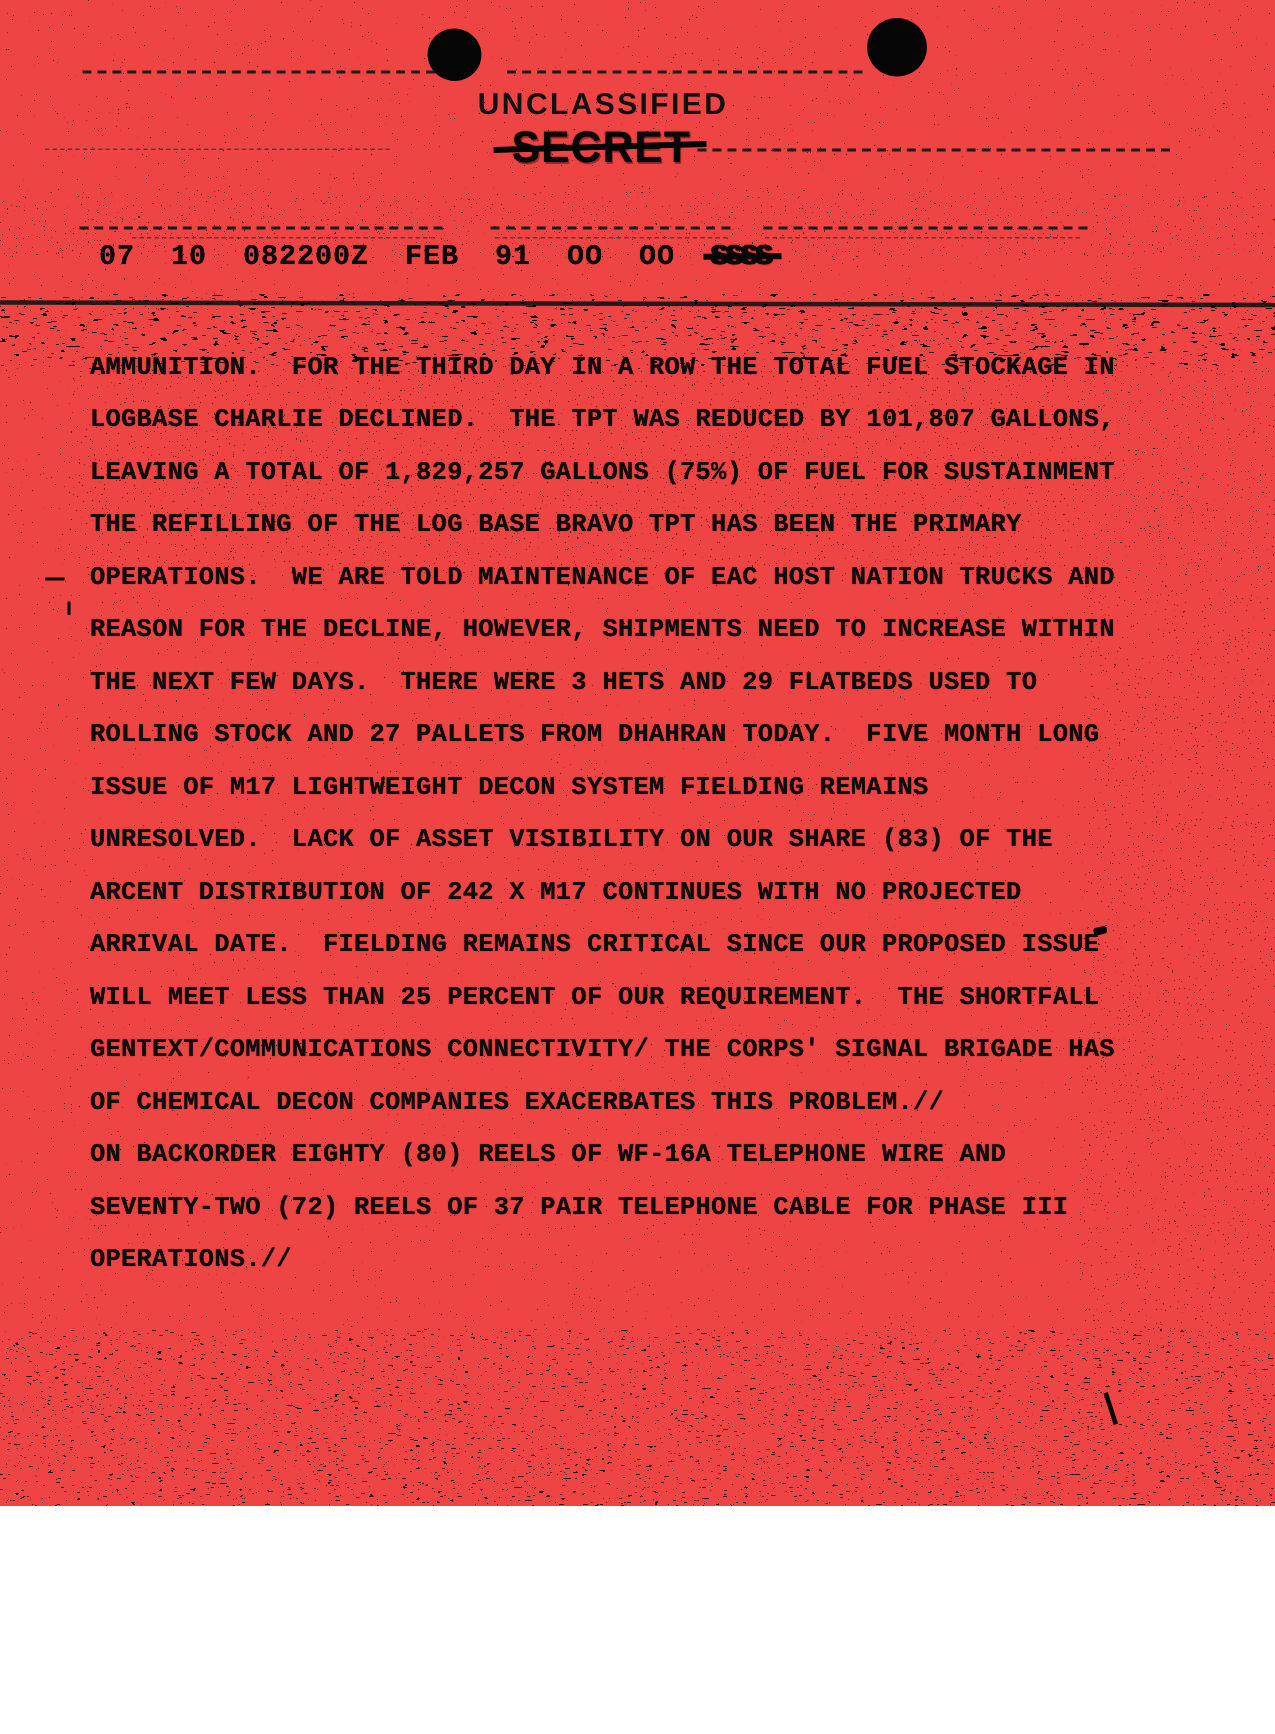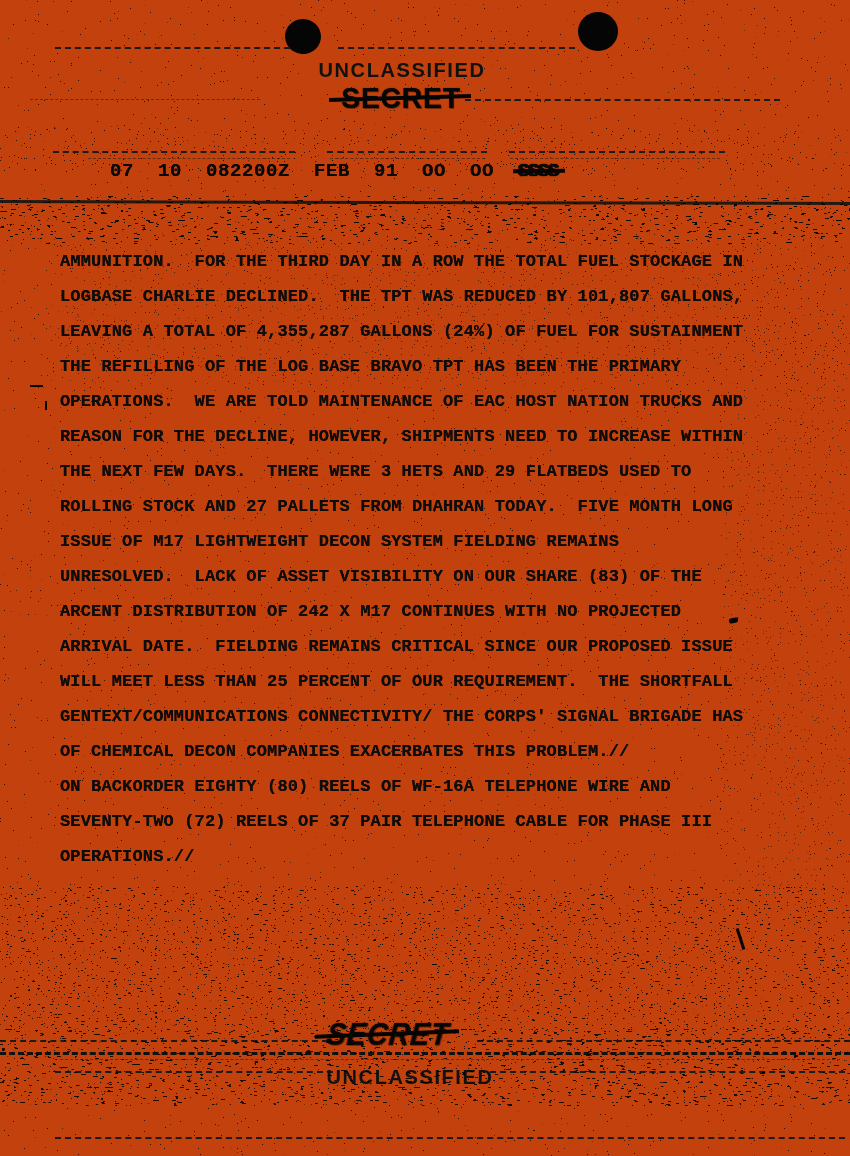--- a/index.html
+++ b/index.html
@@ -1,17 +1,17 @@
 <!DOCTYPE html>
 <html><head>
 <meta charset="utf-8">
 <style>
   html,body{margin:0;padding:0;background:#ffffff;}
   .page{
-    position:relative; width:850px; height:1156px; background:#c2410c;
+    position:relative; width:850px; height:1004px; background:#ef4444;
     overflow:hidden;
     font-family:"Liberation Mono","DejaVu Sans Mono",monospace;
   }
   
   .punch{position:absolute;background:#050505;border-radius:50%;}
   .punch.left{left:285px;top:19px;width:36px;height:35px;transform:rotate(8deg);}
   .punch.right{left:578px;top:12px;width:40px;height:39px;}
   
   .unclass{
     position:absolute; left:50%; color:#111;
@@ -35,32 +35,31 @@
   }
   .strike{position:absolute;background:#050505;height:4px;}
   .strike.top{left:329px;top:96px;width:142px;transform:rotate(-1.6deg);}
   .strike.bottom{left:315px;top:1032px;width:144px;transform:rotate(-2.2deg);}
   
   .hline{
     position:absolute; left:66px; top:160px; color:#0a0a0a;
     font-weight:bold; font-size:19px; white-space:pre; letter-spacing:.6px;
     text-shadow:0 0 .5px rgba(0,0,0,.9);
     filter:blur(0.22px);
-    margin-left:44px;
   }
   .struck-code{
     position:relative; letter-spacing:-1.5px;
     text-shadow:0 0 1.3px #000, .9px 0 0 #000, -.9px 0 0 #000;
   }
   .struck-code::after{
     content:""; position:absolute; left:-5px; right:-7px; top:9px; height:3.5px;
     background:#050505; transform:rotate(-.5deg);
   }
   
-  .body-text{position:absolute; left:60px; top:244px;}
+  .body-text{position:absolute; left:60px; top:228px;}
   .bline{
     height:35px; line-height:35px; white-space:pre;
     color:#0d0d0d; font-weight:bold; font-size:17px; letter-spacing:.15px;
     text-shadow:0 0 .55px rgba(0,0,0,.85);
     filter:blur(0.24px);
   }
   
   .dash{position:absolute;height:0;border-top:2px dashed #1b1b1b;}
   .dash.thick{border-top-width:3px;border-top-color:#111;}
   .dash.faint{border-top-width:1px;opacity:.55;}
@@ -91,21 +90,21 @@
   <div class="stamp top">SECRET</div>
   <div class="strike top"></div>
 
   <div class="hline"><span>07  10  082200Z  FEB  91  OO  OO  </span><span class="struck-code">SSSS</span></div>
 
   <div class="rule" style="left:0;top:201px;width:850px;transform:rotate(.12deg);"></div>
 
   <div class="body-text">
       <div class="bline">AMMUNITION.  FOR THE THIRD DAY IN A ROW THE TOTAL FUEL STOCKAGE IN</div>
       <div class="bline">LOGBASE CHARLIE DECLINED.  THE TPT WAS REDUCED BY 101,807 GALLONS,</div>
-      <div class="bline">LEAVING A TOTAL OF 4,355,287 GALLONS (24%) OF FUEL FOR SUSTAINMENT</div>
+      <div class="bline">LEAVING A TOTAL OF 1,829,257 GALLONS (75%) OF FUEL FOR SUSTAINMENT</div>
       <div class="bline">THE REFILLING OF THE LOG BASE BRAVO TPT HAS BEEN THE PRIMARY</div>
       <div class="bline">OPERATIONS.  WE ARE TOLD MAINTENANCE OF EAC HOST NATION TRUCKS AND</div>
       <div class="bline">REASON FOR THE DECLINE, HOWEVER, SHIPMENTS NEED TO INCREASE WITHIN</div>
       <div class="bline">THE NEXT FEW DAYS.  THERE WERE 3 HETS AND 29 FLATBEDS USED TO</div>
       <div class="bline">ROLLING STOCK AND 27 PALLETS FROM DHAHRAN TODAY.  FIVE MONTH LONG</div>
       <div class="bline">ISSUE OF M17 LIGHTWEIGHT DECON SYSTEM FIELDING REMAINS</div>
       <div class="bline">UNRESOLVED.  LACK OF ASSET VISIBILITY ON OUR SHARE (83) OF THE</div>
       <div class="bline">ARCENT DISTRIBUTION OF 242 X M17 CONTINUES WITH NO PROJECTED</div>
       <div class="bline">ARRIVAL DATE.  FIELDING REMAINS CRITICAL SINCE OUR PROPOSED ISSUE</div>
       <div class="bline">WILL MEET LESS THAN 25 PERCENT OF OUR REQUIREMENT.  THE SHORTFALL</div>

